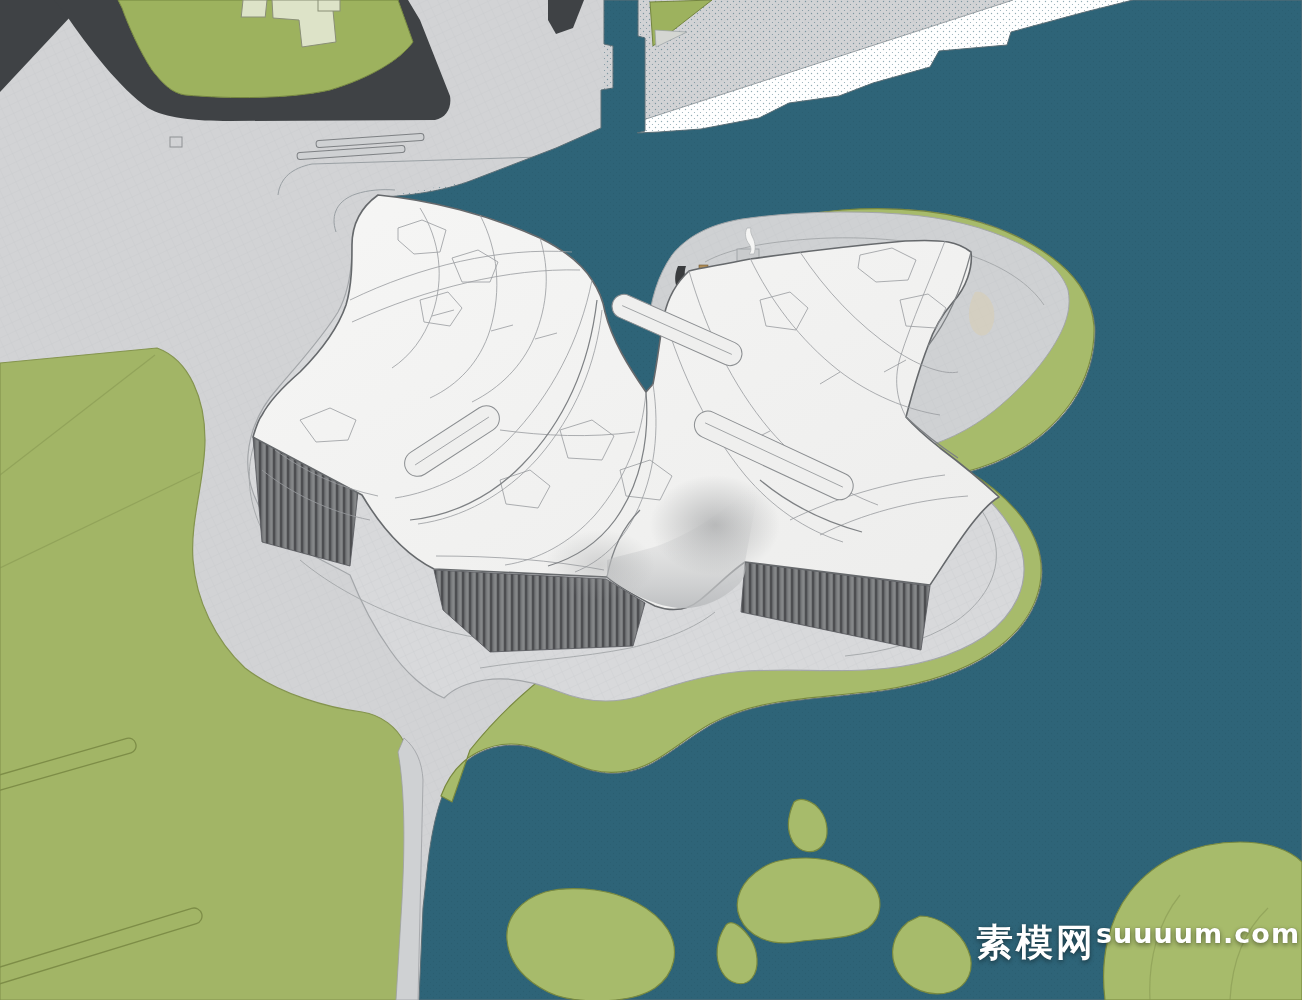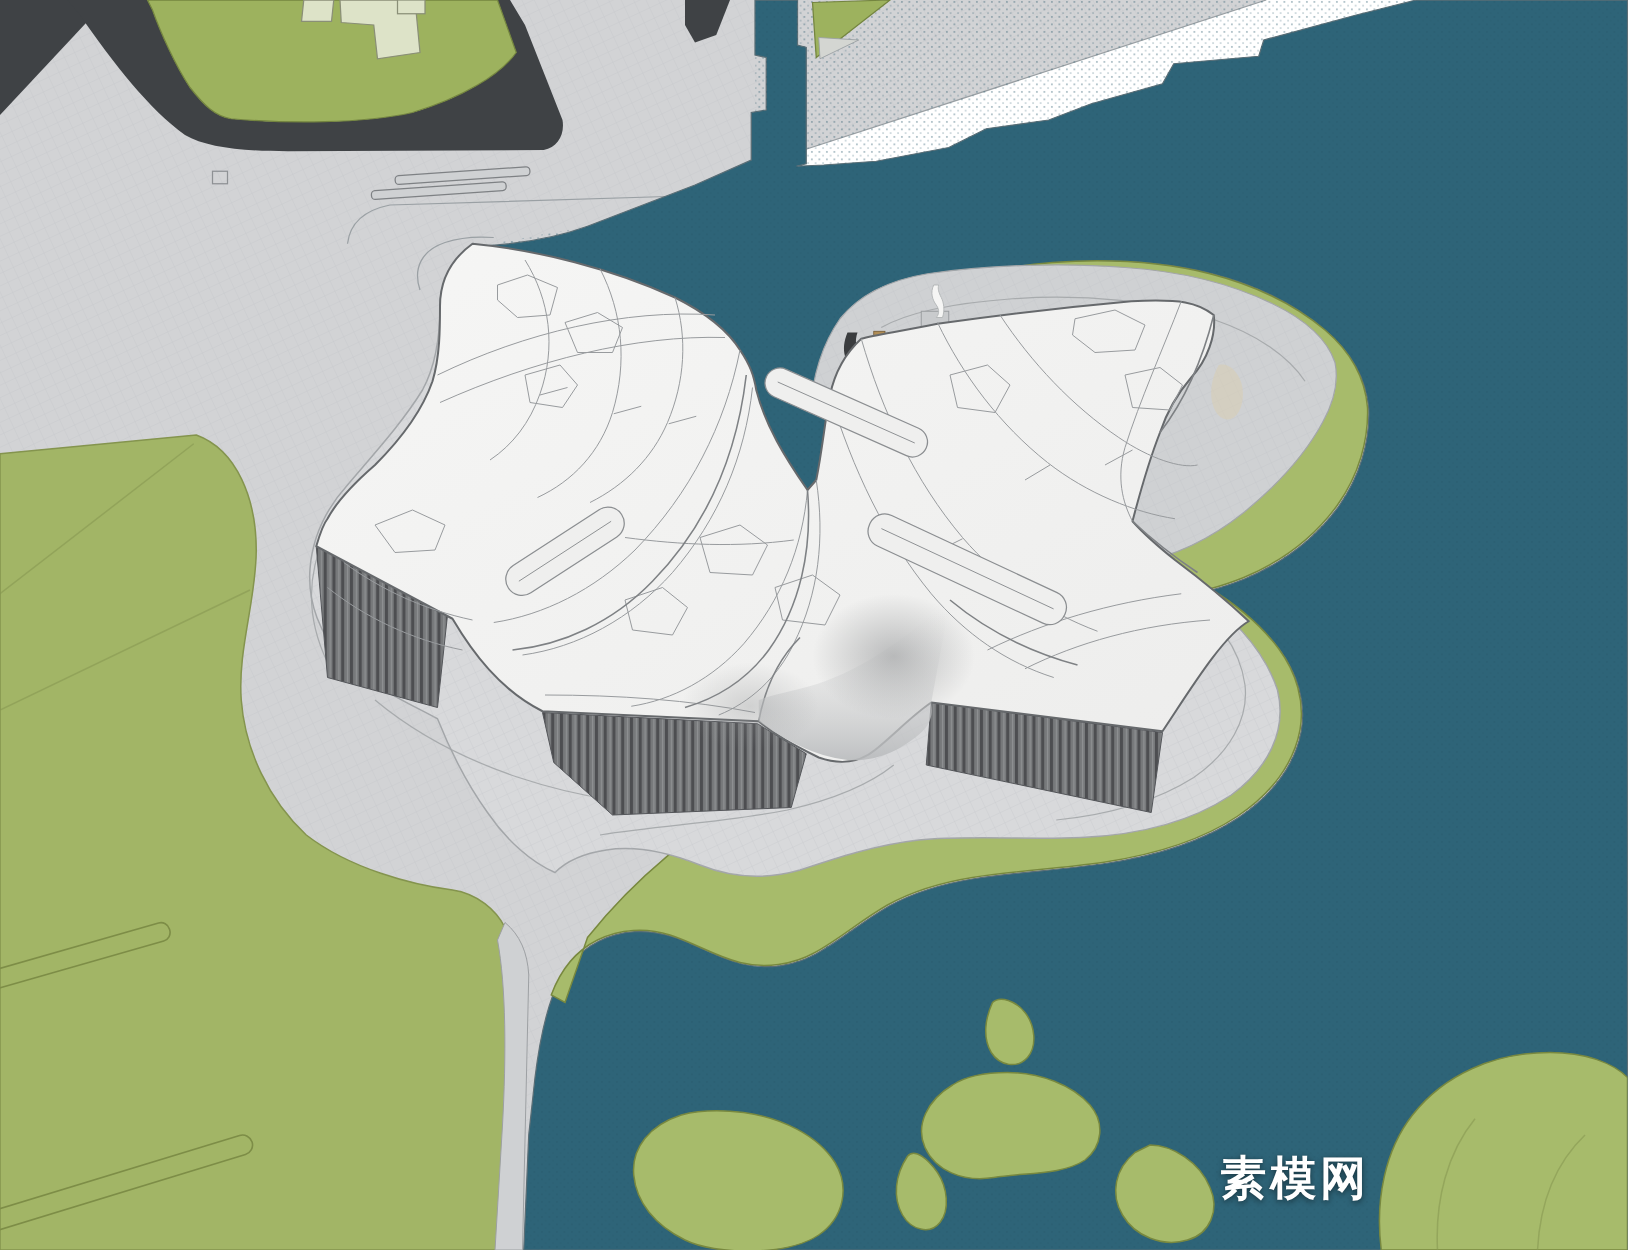--- a/index.html
+++ b/index.html
@@ -248,14 +248,15 @@
     <g>
       <path d="M607,577 C625,590 650,605 678,608 C700,610 722,600 738,585 C748,575 745,565 745,562 L760,480 C730,505 700,530 660,545 C640,552 620,555 607,560 Z" fill="url(#drapeGrad)" opacity=".9"></path>
       <ellipse cx="715" cy="525" rx="65" ry="50" fill="url(#softShadow)"></ellipse>
       <ellipse cx="600" cy="565" rx="55" ry="35" fill="url(#softShadow)" opacity=".6"></ellipse>
     </g>
   </g>
 </svg>
 
   <div id="watermark">
     <span class="cjk">素模网</span>
+      <span class="latin">suuuum.com</span>
   </div>
 </div>
 
 </body></html>

